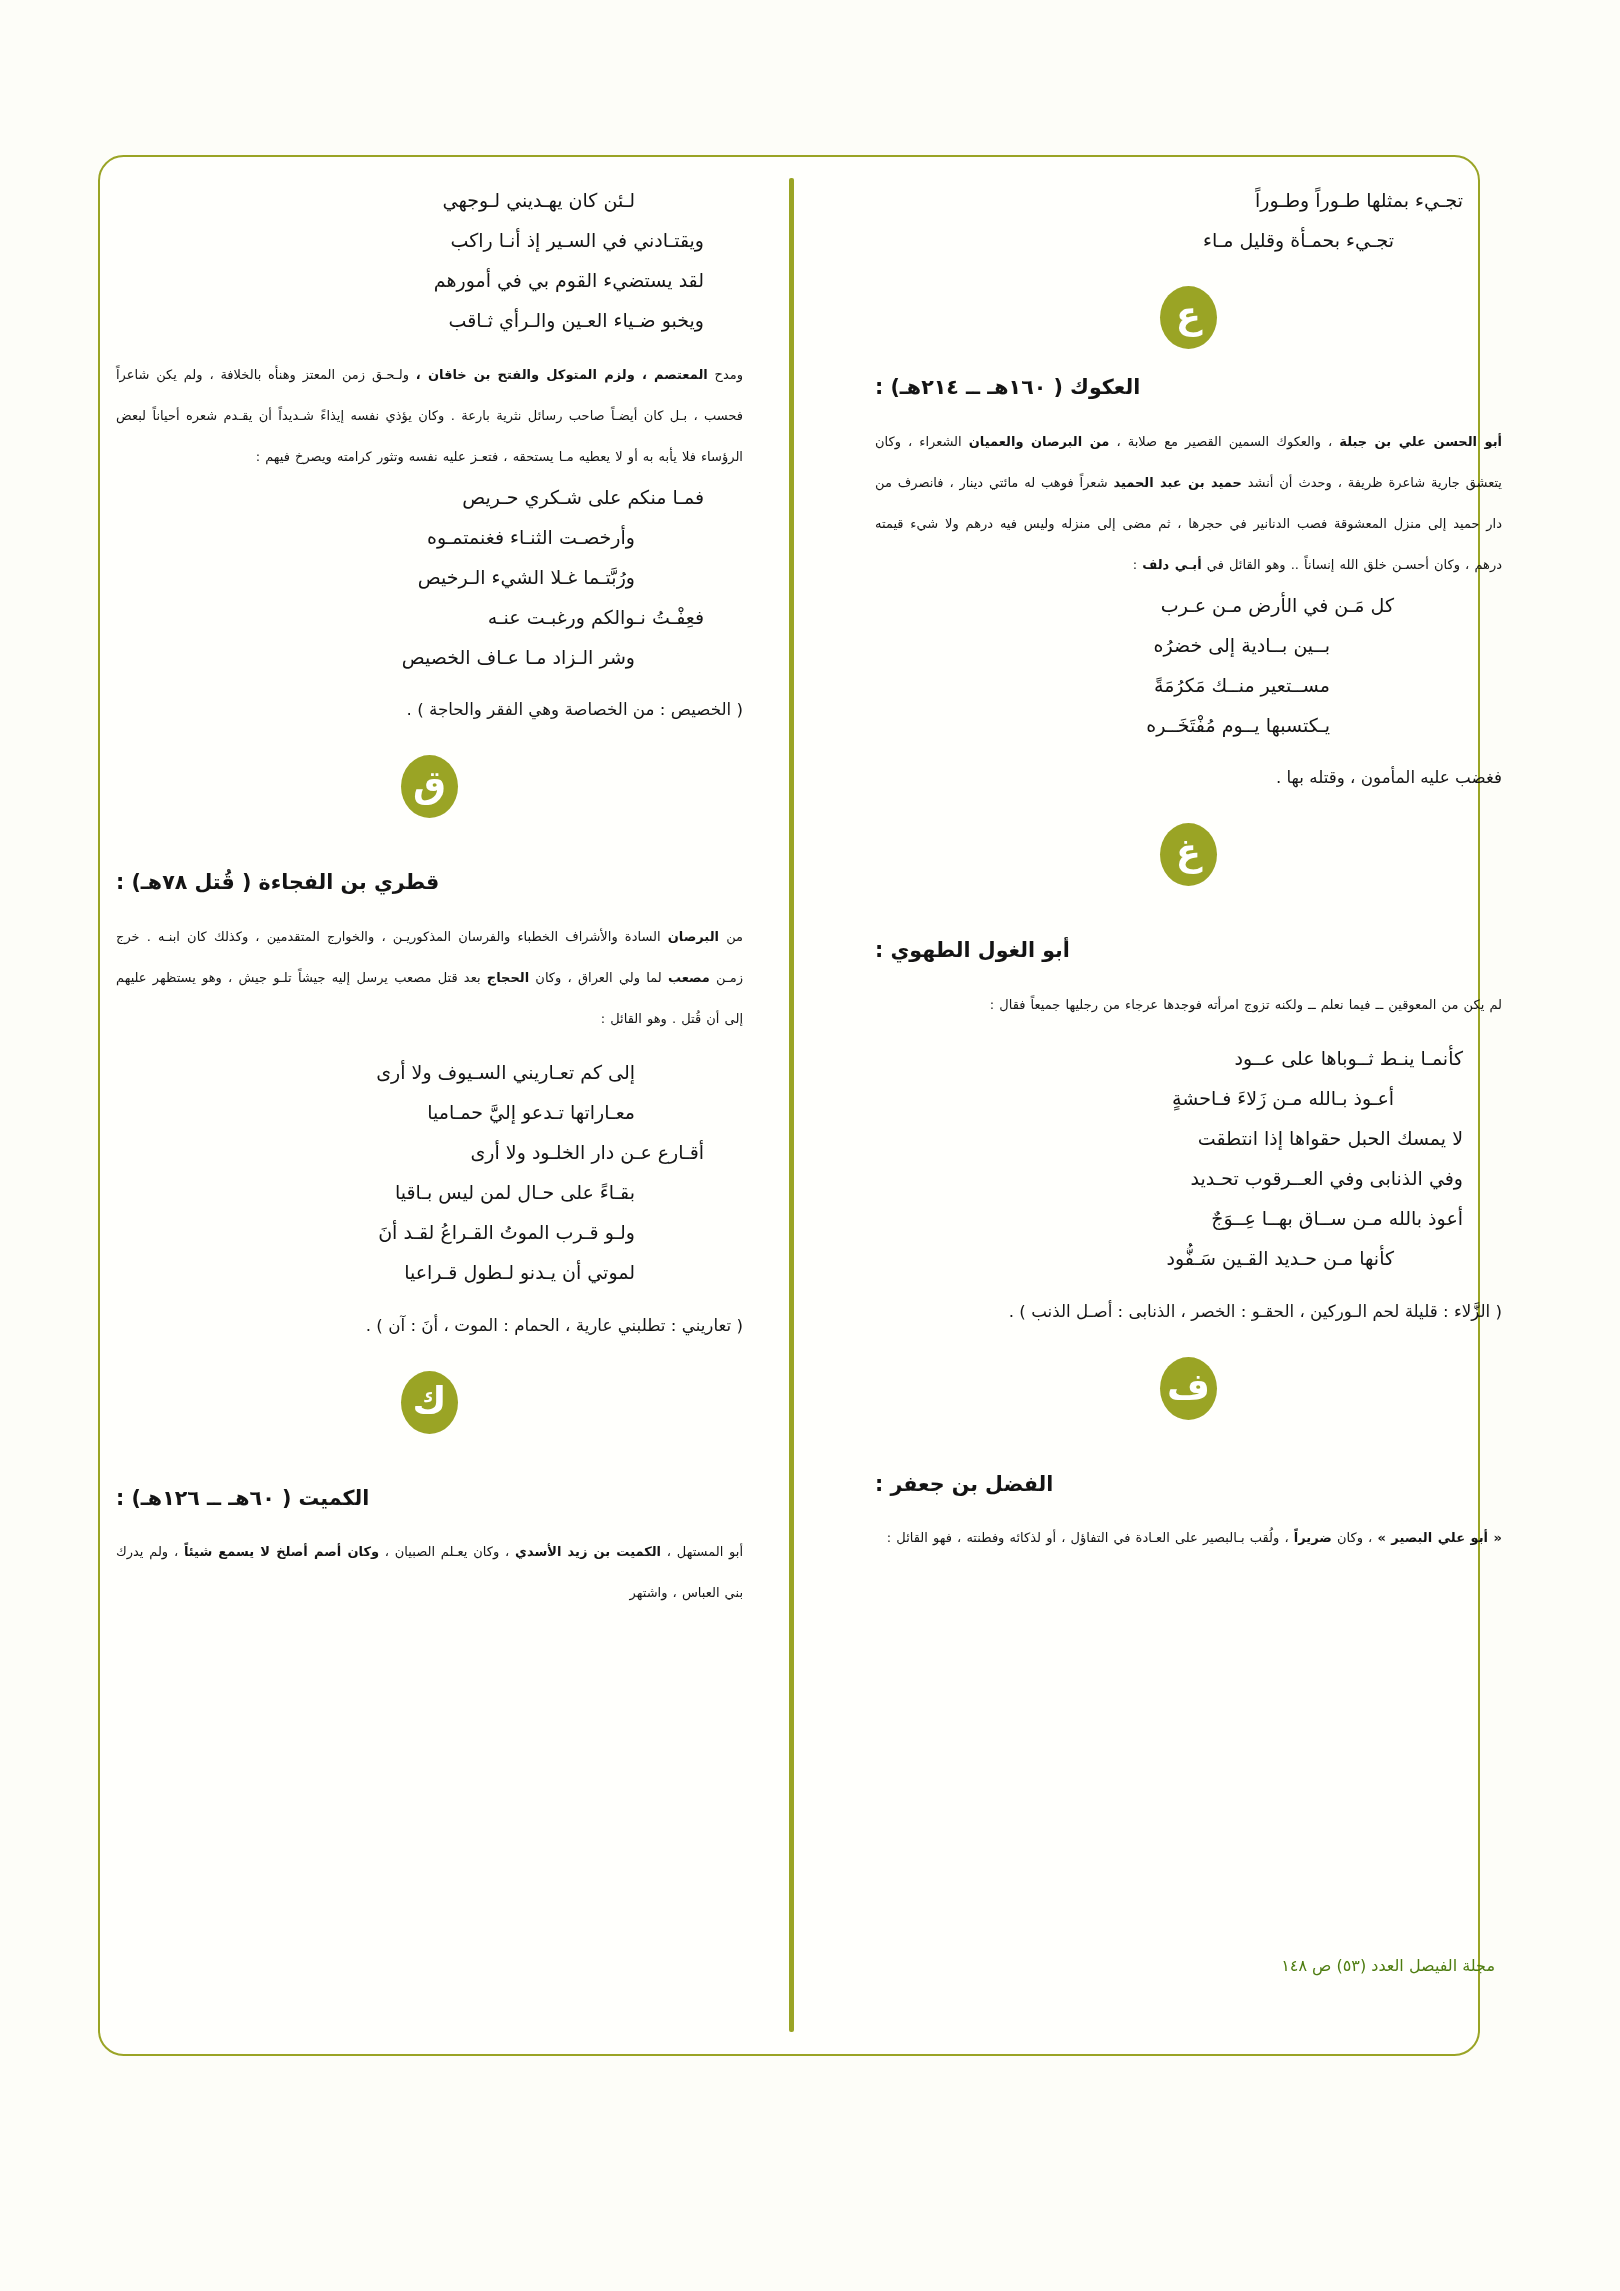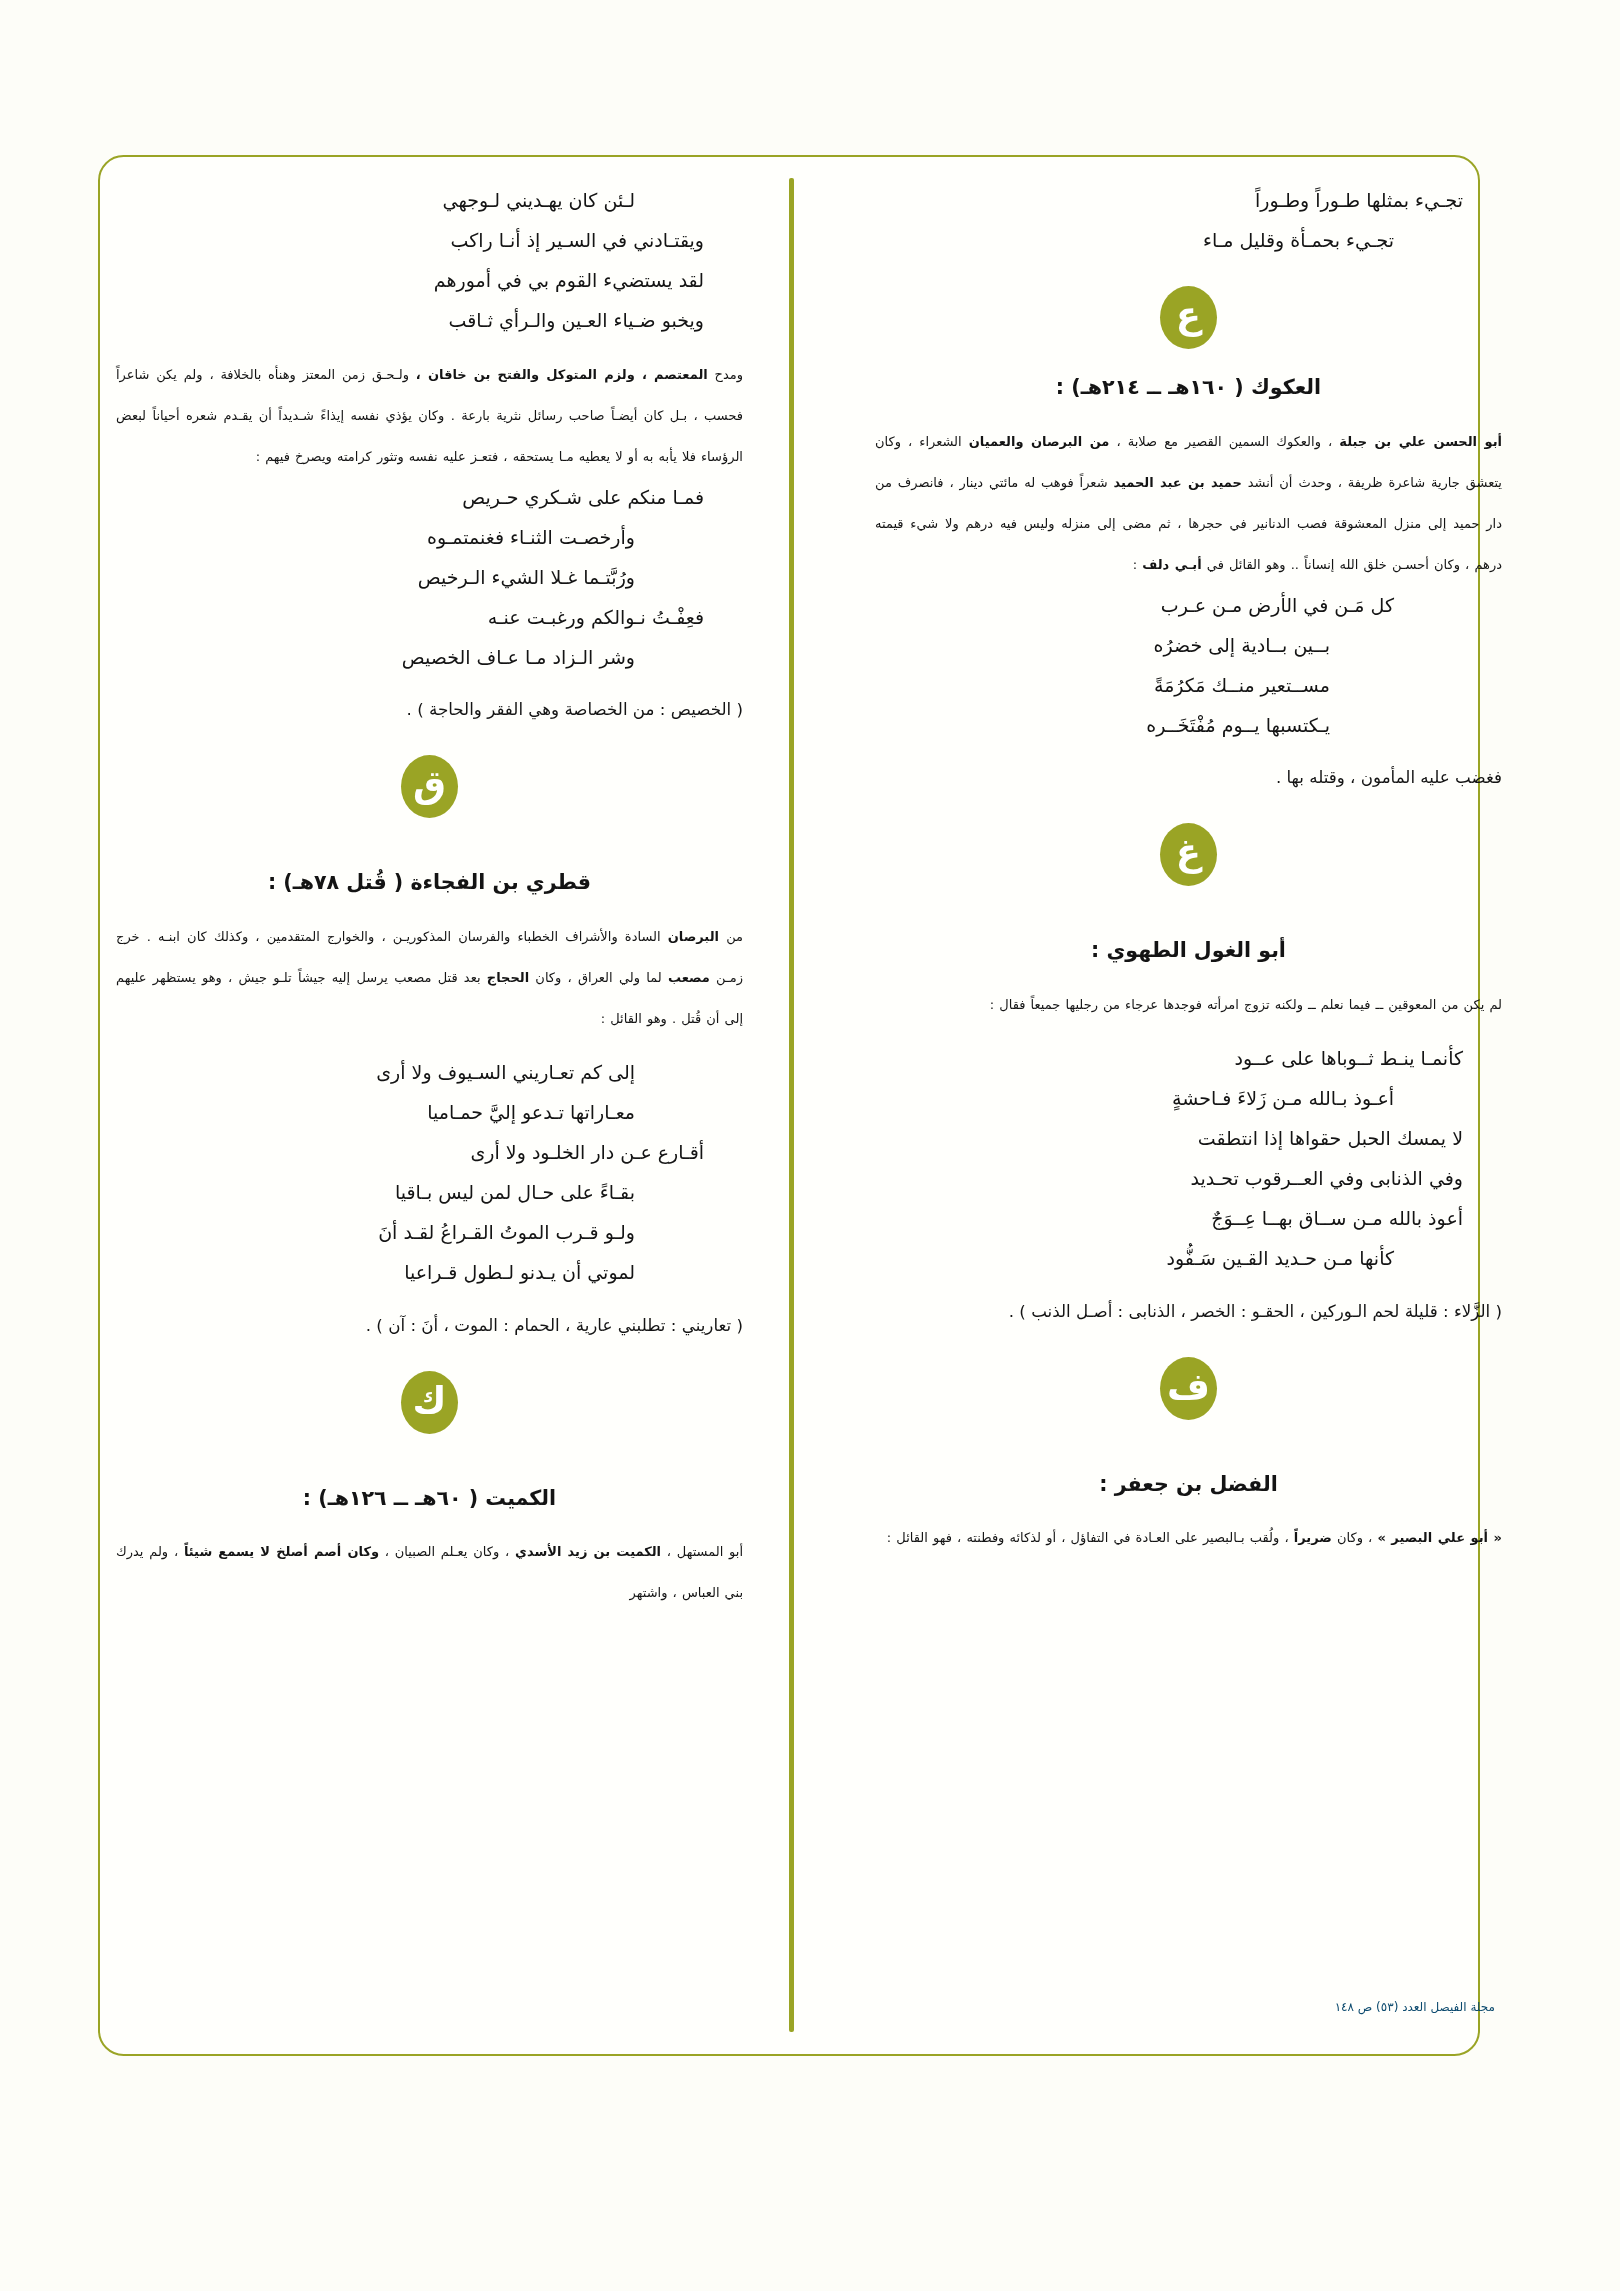--- a/index.html
+++ b/index.html
@@ -69,21 +69,21 @@
     text-align-last:right;
     word-spacing:1px;
   }
   .para b{ font-weight:bold; }
 
   .heading{
     font-size:20.6px;
     font-weight:bold;
     line-height:39px;
     margin:0;
-    text-align:center;
+    text-align:left;
   }
   .heading .h-inner{ display:inline-block; }
 
   .note{
     font-size:16.7px;
     line-height:39px;
     margin:0;
     text-align:justify;
     text-align-last:right;
   }
@@ -111,23 +111,23 @@
     line-height:1;
     font-family:"DejaVu Sans","Liberation Sans",sans-serif;
     padding-bottom:3.9px;
     box-sizing:border-box;
   }
 
   
   .footer{
     position:absolute;
     right:125px;
-    top:2000px;
-    font-size:12px;
-    color:#0c4a6e;
+    top:1956px;
+    font-size:16px;
+    color:#4d7c0f;
     direction:rtl;
     letter-spacing:0.4px;
   }
 </style>
 </head>
 <body>
 
 <div class="page">
 
   <div class="frame"></div>

